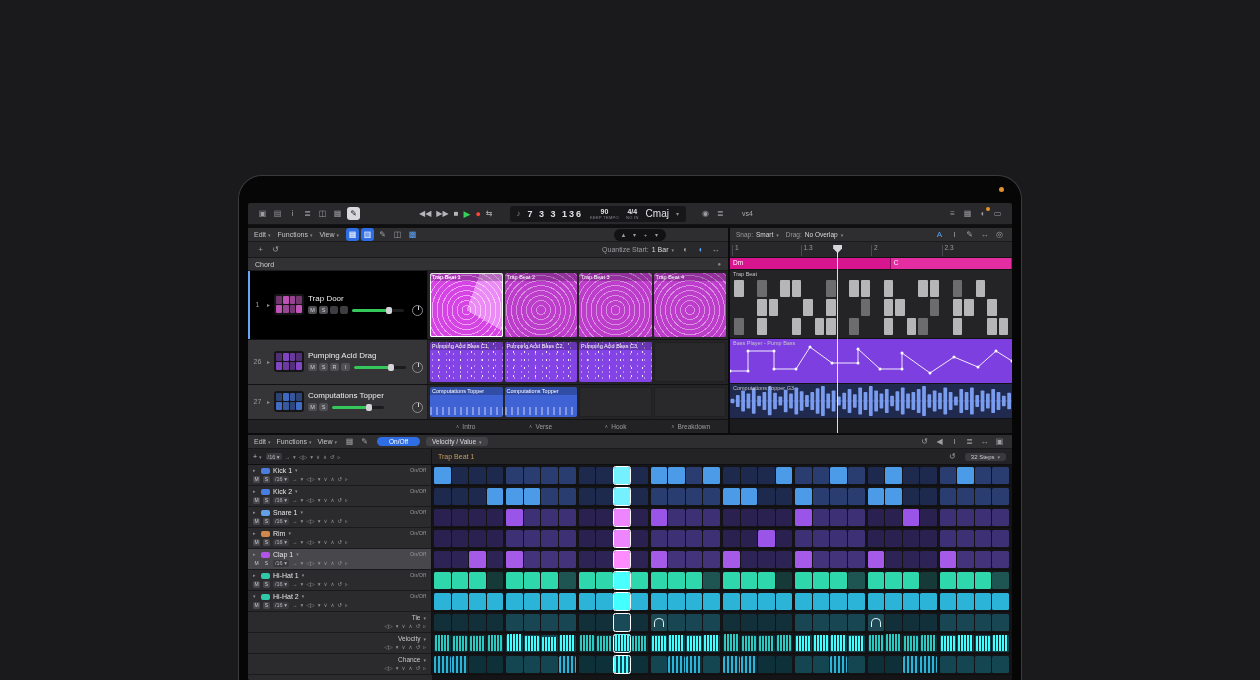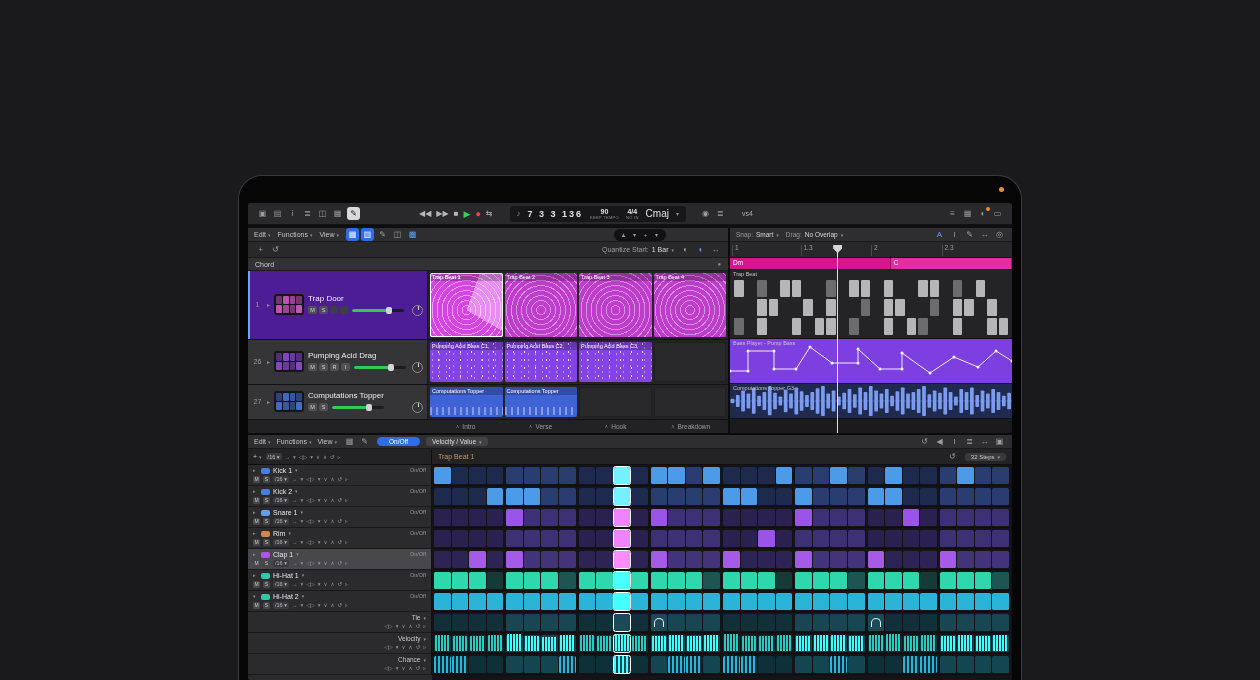--- a/index.html
+++ b/index.html
@@ -56,21 +56,21 @@
   .qlabel i{font-style:normal;font-size:5px;color:#8a8a8e;}
 
   .chord-left{height:13px;background:#323234;border-bottom:1px solid #1b1b1d;display:flex;align-items:center;
     padding:0 7px;font-size:7px;color:#cfcfd3;box-sizing:border-box;}
   .chord-left .dot{margin-left:auto;font-size:6px;color:#8a8a8e;}
 
   
   .ll-row{display:flex;border-bottom:1px solid #121214;background:#242426;}
   .tr-head{width:180px;background:#353537;display:flex;align-items:center;gap:4px;padding:0 4px;
     box-sizing:border-box;border-right:1px solid #1b1b1d;}
-  .tr-head.selected{background:#4c1d95;box-shadow:inset 2px 0 0 #6aa6f8;}
+  .tr-head.selected{background:#000000;box-shadow:inset 2px 0 0 #6aa6f8;}
   .tr-num{width:11px;font-size:7px;color:#9a9a9e;text-align:center;}
   .tr-disc{font-size:6px;color:#8a8a8e;}
   .tr-thumb{width:30px;height:21px;background:#151517;border-radius:3px;display:grid;
     grid-template-columns:repeat(4,1fr);gap:1px;padding:2px;box-sizing:border-box;flex:none;}
   .tr-thumb i{background:var(--c);border-radius:1px;}
   .tr-meta{flex:1;min-width:0;}
   .tr-name{font-size:8px;color:#ececef;white-space:nowrap;overflow:hidden;}
   .tr-ctl{display:flex;align-items:center;gap:2px;margin-top:2px;}
   .chip{min-width:9px;height:8px;background:#505054;border-radius:2px;color:#d2d2d6;font-size:5.5px;
     display:inline-flex;align-items:center;justify-content:center;padding:0 1px;box-sizing:border-box;}

